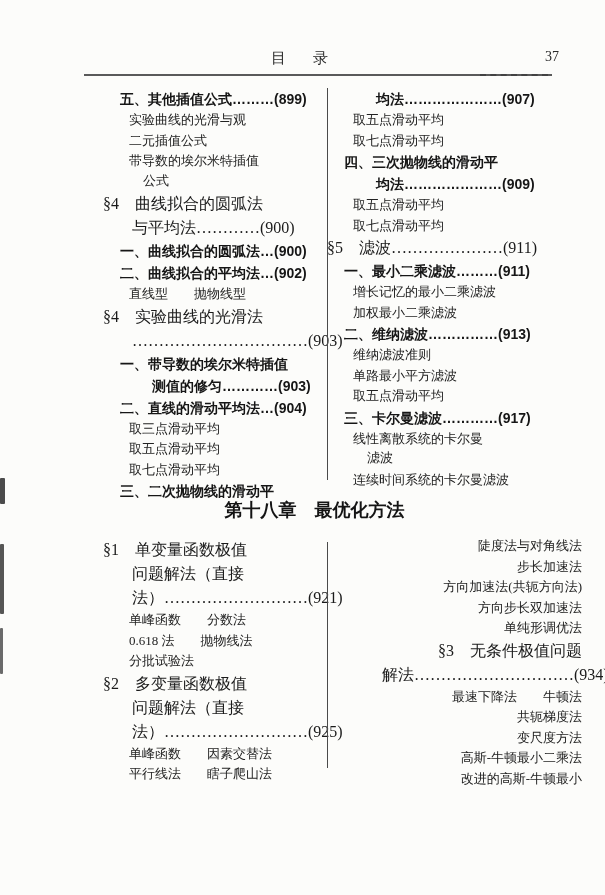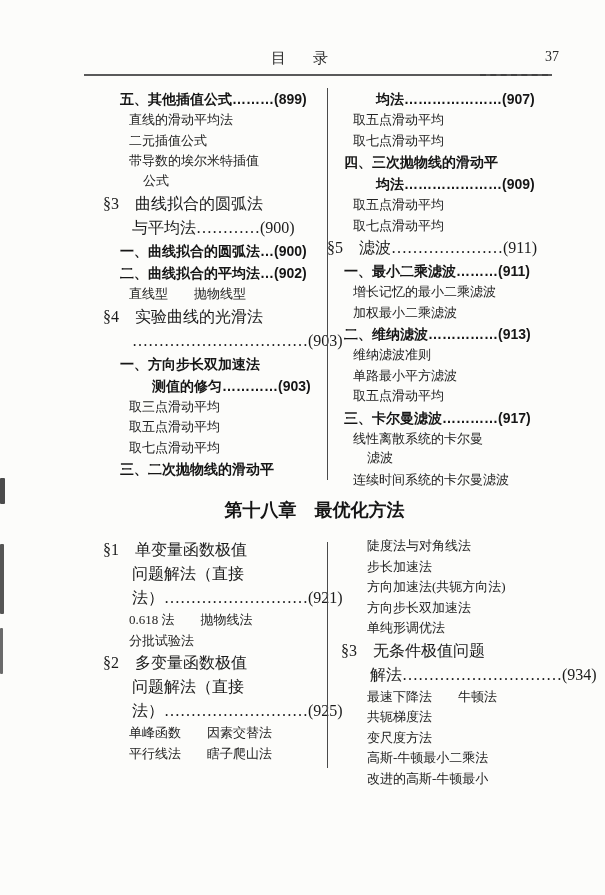--- a/index.html
+++ b/index.html
@@ -35,21 +35,21 @@
   }
   
   .divider { position:absolute; width:1px; background:#4a4a4a; }
   #div-top { left:327px; top:88px; height:392px; }
   #div-bottom { left:327px; top:542px; height:226px; }
   
   .col { position:absolute; width:236px; }
   #col-tl { top:88px;  left:96px; }
   #col-tr { top:88px;  left:320px; }
   #col-bl { top:538px; left:96px; }
-  #col-br { top:536px; left:334px; }
+  #col-br { top:536px; left:346px;text-align:right; }
   
   .ln { white-space:nowrap; }
   .b {
     font-family:"Liberation Sans", sans-serif;
     font-weight:bold;
     font-size:14px; line-height:22px;
     padding-left:4px;
     color:#161616;
     margin-left:20px;
   }
@@ -85,33 +85,34 @@
 
 <div class="page">
 
   <div class="hdr-title">目　录</div>
   <div class="hdr-page">37</div>
   <div class="hdr-rule"></div>
   <div class="hdr-rule-right"></div>
 
   <div class="col" id="col-tl">
     <div class="ln b">五、其他插值公式………(899)</div>
-    <div class="ln sub">直线的滑动平均法</div>
+    <div class="ln sub">实验曲线的光滑与观</div>
     <div class="ln sub">二元插值公式</div>
     <div class="ln sub">带导数的埃尔米特插值</div>
     <div class="ln sub i2">公式</div>
-    <div class="ln sec">§3　曲线拟合的圆弧法</div>
+    <div class="ln sec">§4　曲线拟合的圆弧法</div>
     <div class="ln sec i1">与平均法…………(900)</div>
     <div class="ln b">一、曲线拟合的圆弧法…(900)</div>
     <div class="ln b">二、曲线拟合的平均法…(902)</div>
     <div class="ln sub">直线型　　抛物线型</div>
     <div class="ln sec">§4　实验曲线的光滑法</div>
     <div class="ln sec i1">……………………………(903)</div>
-    <div class="ln b">一、方向步长双加速法</div>
+    <div class="ln b">一、带导数的埃尔米特插值</div>
     <div class="ln b i1">测值的修匀…………(903)</div>
+    <div class="ln b">二、直线的滑动平均法…(904)</div>
     <div class="ln sub">取三点滑动平均</div>
     <div class="ln sub">取五点滑动平均</div>
     <div class="ln sub">取七点滑动平均</div>
     <div class="ln b">三、二次抛物线的滑动平</div>
   </div>
 
   <div class="divider" id="div-top"></div>
 
   <div class="col" id="col-tr">
     <div class="ln b i1">均法…………………(907)</div>
@@ -134,20 +135,21 @@
     <div class="ln sub i2">滤波</div>
     <div class="ln sub">连续时间系统的卡尔曼滤波</div>
   </div>
 
   <div class="chapter">第十八章　最优化方法</div>
 
   <div class="col" id="col-bl">
     <div class="ln sec">§1　单变量函数极值</div>
     <div class="ln sec i1">问题解法（直接</div>
     <div class="ln sec i1">法）………………………(921)</div>
+    <div class="ln sub">单峰函数　　分数法</div>
     <div class="ln sub">0.618 法　　抛物线法</div>
     <div class="ln sub">分批试验法</div>
     <div class="ln sec">§2　多变量函数极值</div>
     <div class="ln sec i1">问题解法（直接</div>
     <div class="ln sec i1">法）………………………(925)</div>
     <div class="ln sub">单峰函数　　因素交替法</div>
     <div class="ln sub">平行线法　　瞎子爬山法</div>
   </div>
 
   <div class="divider" id="div-bottom"></div>

